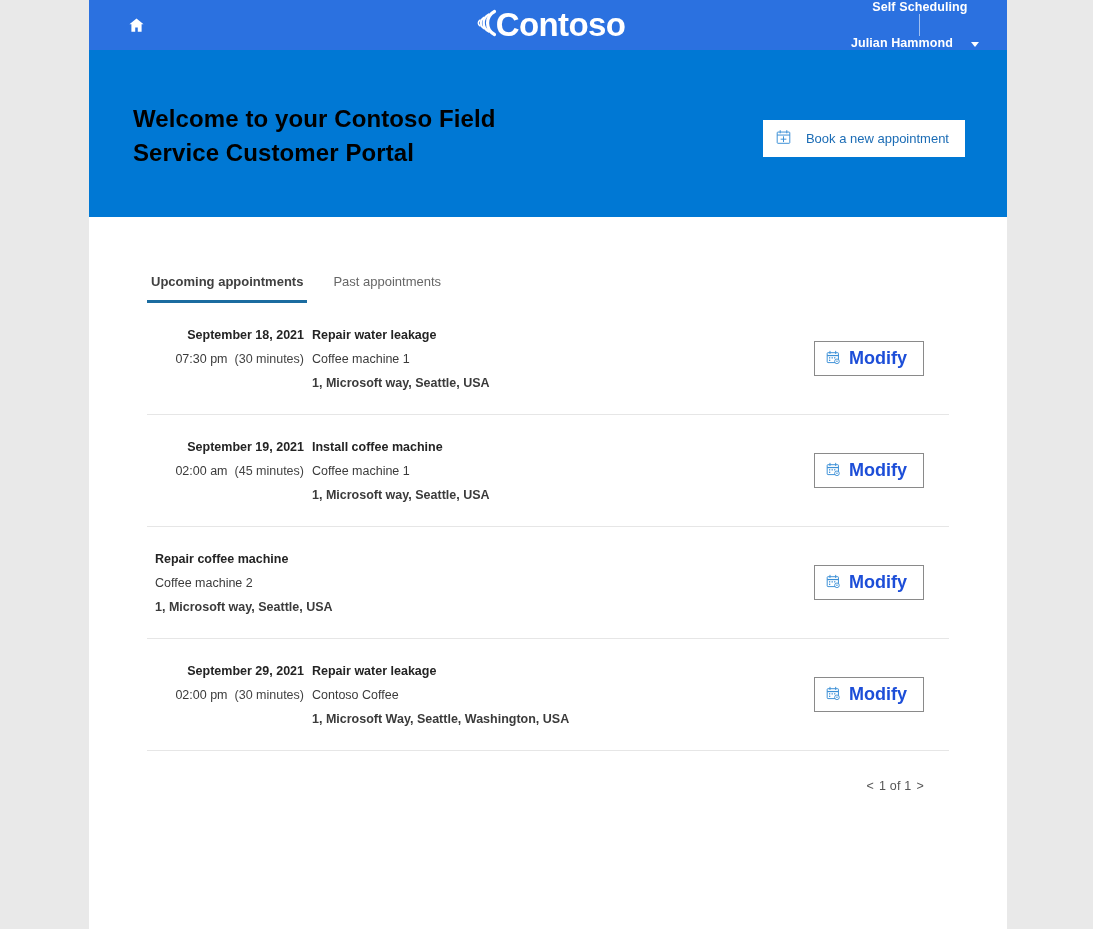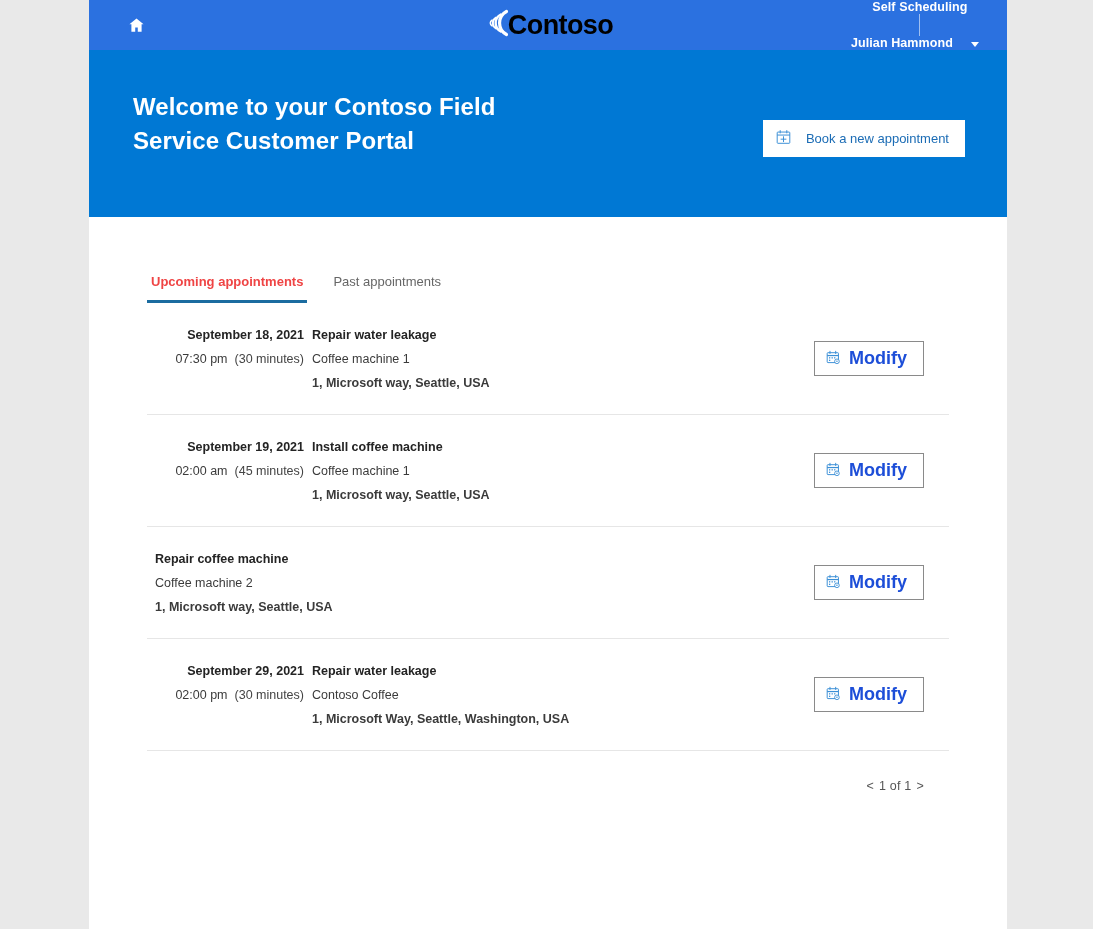--- a/index.html
+++ b/index.html
@@ -100,22 +100,22 @@
 
   
   #hero {
     height: 167px;
     background: #0078d4;
     position: relative;
   }
   #hero-title {
     position: absolute;
     left: 44px;
-    top: 40px;
-    color: #ffffff;
+    top: 52px;
+    color: #000000;
     font-size: 24px;
     font-weight: bold;
     line-height: 34px;
     letter-spacing: 0.1px;
     white-space: pre-line;
     margin: 0;
   }
   #book-appointment-button {
     position: absolute;
     right: 42px;
@@ -148,21 +148,21 @@
   }
   .tab {
     font-size: 13px;
     color: #666666;
     padding: 0 4px 11px 4px;
     cursor: pointer;
     border-bottom: 3px solid transparent;
     white-space: nowrap;
   }
   .tab.active {
-    color: #ef4444;
+    color: #404040;
     font-weight: bold;
     border-bottom-color: #1b6ca0;
   }
 
   
   #appointments {
     margin-top: 0;
   }
   .appointment-row {
     display: flex;
@@ -274,21 +274,21 @@
     <div id="brand-logo">
       <div class="logo-wrap">
         <span>
           <svg width="34" height="34" viewBox="0 0 34 34" aria-hidden="true">
             <path d="M23.5 5.5A13 13 0 0 0 23.5 28.5" stroke="#ffffff" stroke-width="3.2" fill="none" stroke-linecap="round"></path>
             <path d="M17.8 8.5A9.6 9.6 0 0 0 17.8 25.5" stroke="#ffffff" stroke-width="2.4" fill="none" stroke-linecap="round"></path>
             <path d="M13.0 11.6A6.2 6.2 0 0 0 13.0 22.4" stroke="#ffffff" stroke-width="1.9" fill="none" stroke-linecap="round"></path>
             <path d="M9.0 14.2A3.2 3.2 0 0 0 9.0 19.8" stroke="#ffffff" stroke-width="1.6" fill="none" stroke-linecap="round"></path>
           </svg>
         </span>
-        <span style="color:#000000;font-size:27px;font-weight:bold;letter-spacing:-0.6px;margin-left:-9px;">Contoso</span>
+        <span style="color:#ffffff;font-size:33px;font-weight:bold;letter-spacing:-0.6px;margin-left:-9px;">Contoso</span>
       </div>
     </div>
 
     <div id="nav-right">
       <span class="nav-link">Self Scheduling</span>
       <div class="nav-sep"></div>
       <div id="user-menu">
         <span class="nav-link">Julian Hammond</span>
         <span class="caret-down"></span>
       </div>

